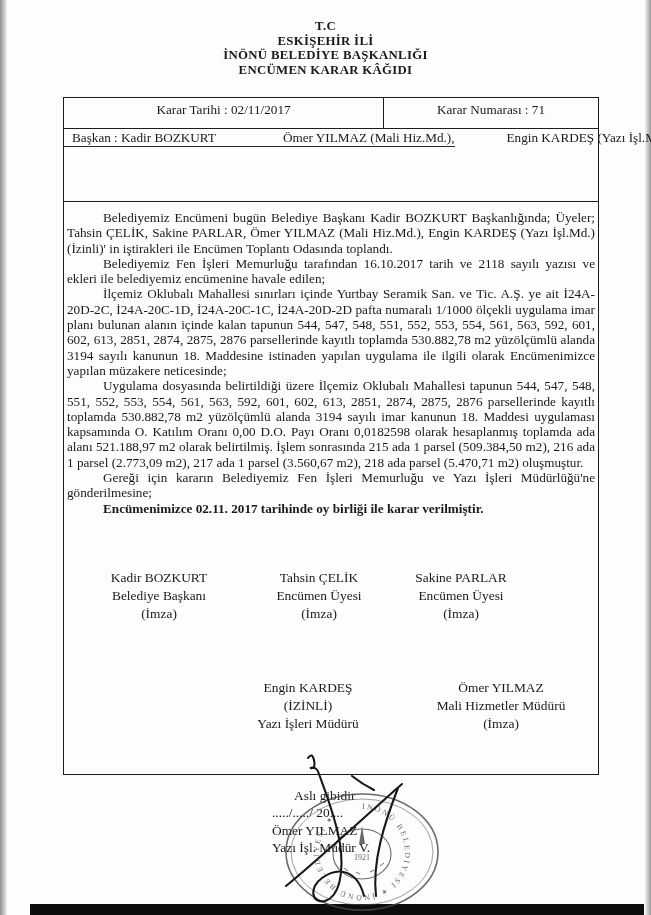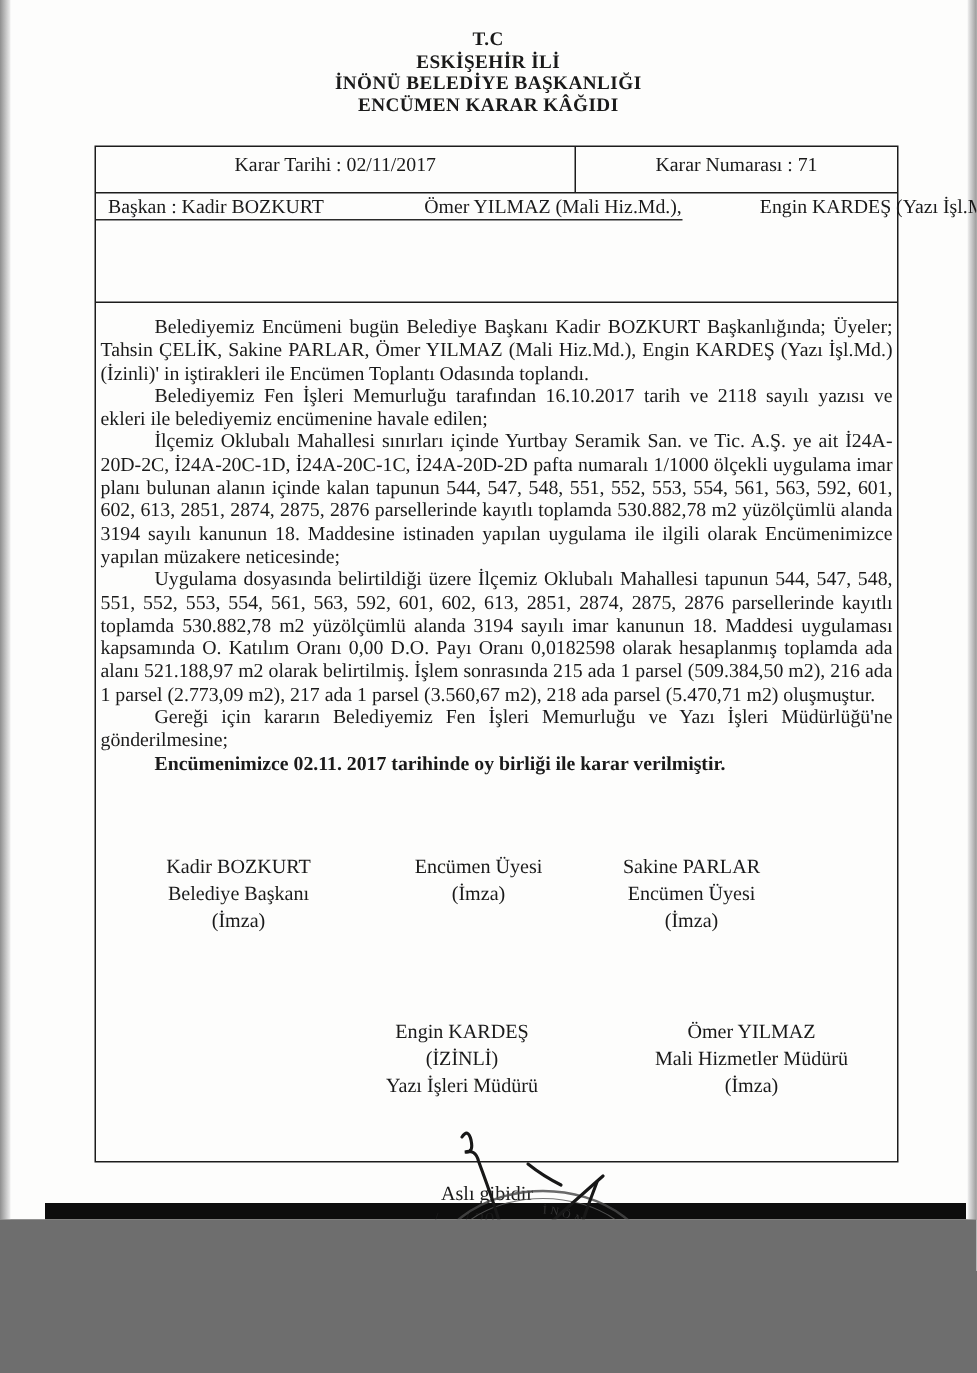--- a/index.html
+++ b/index.html
@@ -1,17 +1,17 @@
 <!DOCTYPE html>
 <html lang="tr"><head>
 <meta charset="utf-8">
 <style>
   html,body{margin:0;padding:0;background:#6e6e6e;}
   .page{
-    position:relative;width:651px;height:813px;background:#fdfdfc;
+    position:relative;width:651px;height:915px;background:#fdfdfc;
     overflow:hidden;font-family:"Liberation Serif","DejaVu Serif",serif;color:#1a1a1a;
   }
   
   .edge-left{position:absolute;left:0;top:0;width:7px;height:100%;
     background:linear-gradient(to right,#8f8f8f,#c9c9c9 60%,#efefef);}
   .edge-right{position:absolute;right:0;top:0;width:6px;height:100%;
     background:linear-gradient(to left,#9b9b9b,#d6d6d6 70%,#f2f2f2);}
   .edge-bottom{position:absolute;left:30px;right:7px;bottom:0;height:11px;background:#0d0d0d;}
 
   
@@ -92,20 +92,21 @@
       <p class="decision">Encümenimizce 02.11. 2017 tarihinde oy birliği ile karar verilmiştir.</p>
     </div>
 
     <div class="sig-row row1">
       <div class="sig-block" style="left:10px">
         <div>Kadir BOZKURT</div>
         <div>Belediye Başkanı</div>
         <div>(İmza)</div>
       </div>
       <div class="sig-block" style="left:170px">
+        <div>Tahsin ÇELİK</div>
         <div>Encümen Üyesi</div>
         <div>(İmza)</div>
       </div>
       <div class="sig-block" style="left:312px">
         <div>Sakine PARLAR</div>
         <div>Encümen Üyesi</div>
         <div>(İmza)</div>
       </div>
     </div>
 

